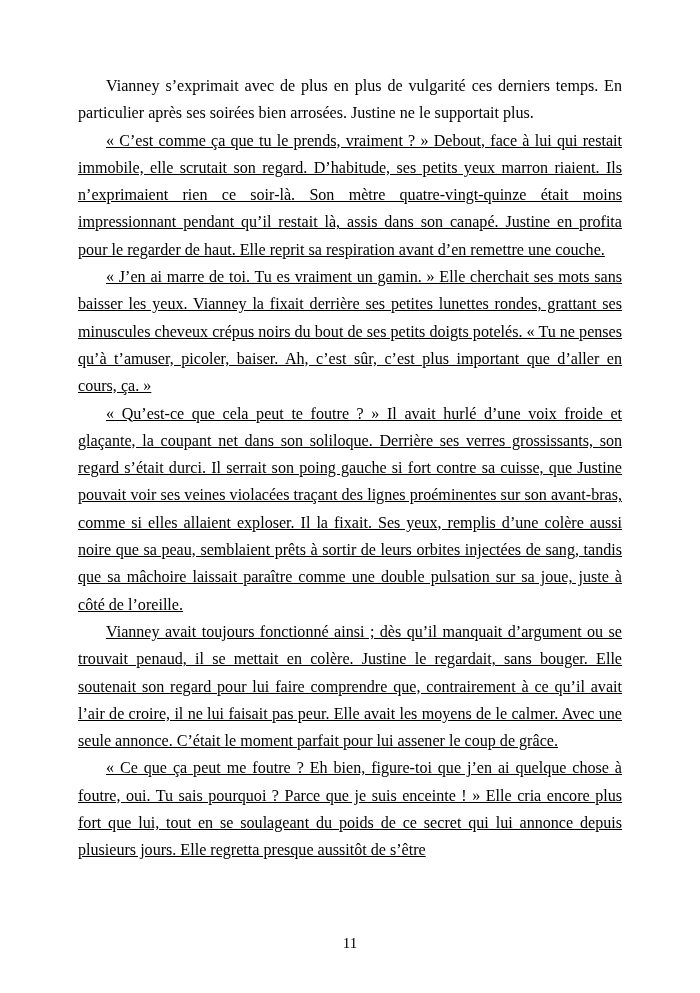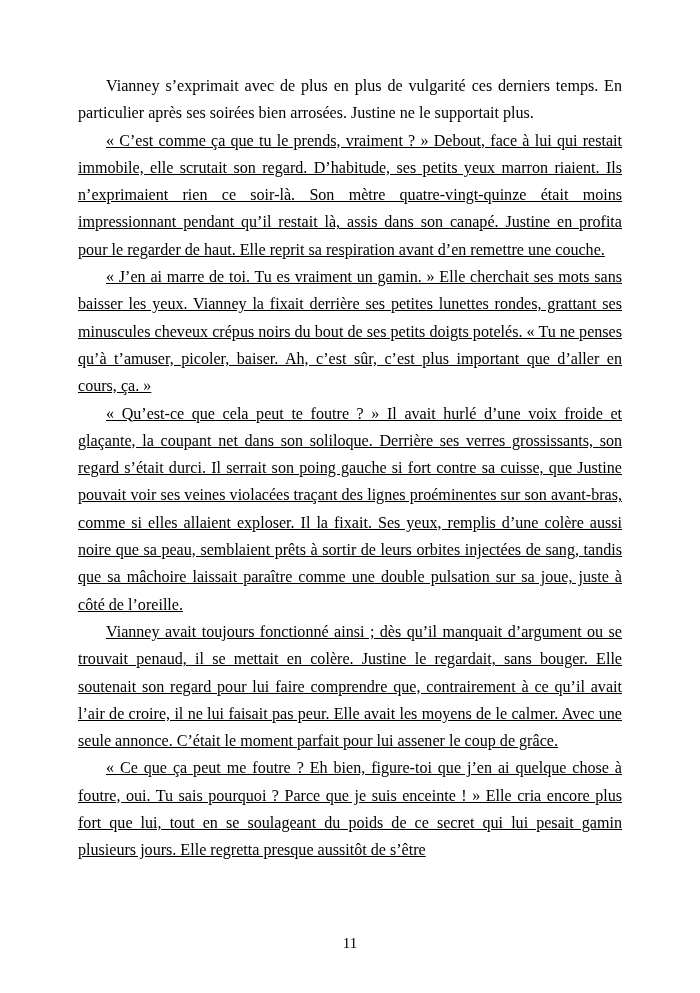--- a/index.html
+++ b/index.html
@@ -54,16 +54,16 @@
 </head>
 <body>
 
 <div class="page">
   <div class="text-block">
     <p class="para">Vianney s’exprimait avec de plus en plus de vulgarité ces derniers temps. En particulier après ses soirées bien arrosées. Justine ne le supportait plus.</p>
     <p class="para">« C’est comme ça que tu le prends, vraiment ? » Debout, face à lui qui restait immobile, elle scrutait son regard. D’habitude, ses petits yeux marron riaient. Ils n’exprimaient rien ce soir-là. Son mètre quatre-vingt-quinze était moins impressionnant pendant qu’il restait là, assis dans son canapé. Justine en profita pour le regarder de haut. Elle reprit sa respiration avant d’en remettre une couche.</p>
     <p class="para">« J’en ai marre de toi. Tu es vraiment un gamin. » Elle cherchait ses mots sans baisser les yeux. Vianney la fixait derrière ses petites lunettes rondes, grattant ses minuscules cheveux crépus noirs du bout de ses petits doigts potelés. « Tu ne penses qu’à t’amuser, picoler, baiser. Ah, c’est sûr, c’est plus important que d’aller en cours, ça. »</p>
     <p class="para">« Qu’est-ce que cela peut te foutre ? » Il avait hurlé d’une voix froide et glaçante, la coupant net dans son soliloque. Derrière ses verres grossissants, son regard s’était durci. Il serrait son poing gauche si fort contre sa cuisse, que Justine pouvait voir ses veines violacées traçant des lignes proéminentes sur son avant-bras, comme si elles allaient exploser. Il la fixait. Ses yeux, remplis d’une colère aussi noire que sa peau, semblaient prêts à sortir de leurs orbites injectées de sang, tandis que sa mâchoire laissait paraître comme une double pulsation sur sa joue, juste à côté de l’oreille.</p>
     <p class="para">Vianney avait toujours fonctionné ainsi ; dès qu’il manquait d’argument ou se trouvait penaud, il se mettait en colère. Justine le regardait, sans bouger. Elle soutenait son regard pour lui faire comprendre que, contrairement à ce qu’il avait l’air de croire, il ne lui faisait pas peur. Elle avait les moyens de le calmer. Avec une seule annonce. C’était le moment parfait pour lui assener le coup de grâce.</p>
-    <p class="para">« Ce que ça peut me foutre ? Eh bien, figure-toi que j’en ai quelque chose à foutre, oui. Tu sais pourquoi ? Parce que je suis enceinte ! » Elle cria encore plus fort que lui, tout en se soulageant du poids de ce secret qui lui pesait gamin plusieurs jours. Elle regretta presque aussitôt de s’être</p>
+    <p class="para">« Ce que ça peut me foutre ? Eh bien, figure-toi que j’en ai quelque chose à foutre, oui. Tu sais pourquoi ? Parce que je suis enceinte ! » Elle cria encore plus fort que lui, tout en se soulageant du poids de ce secret qui lui annonce depuis plusieurs jours. Elle regretta presque aussitôt de s’être</p>
   </div>
   <div class="folio">11</div>
 </div>
 
 </body></html>

